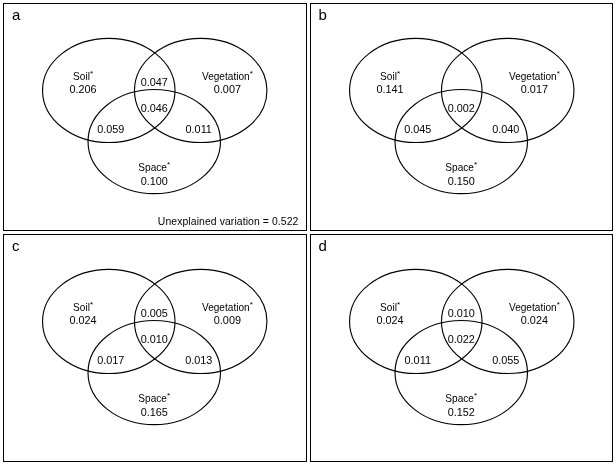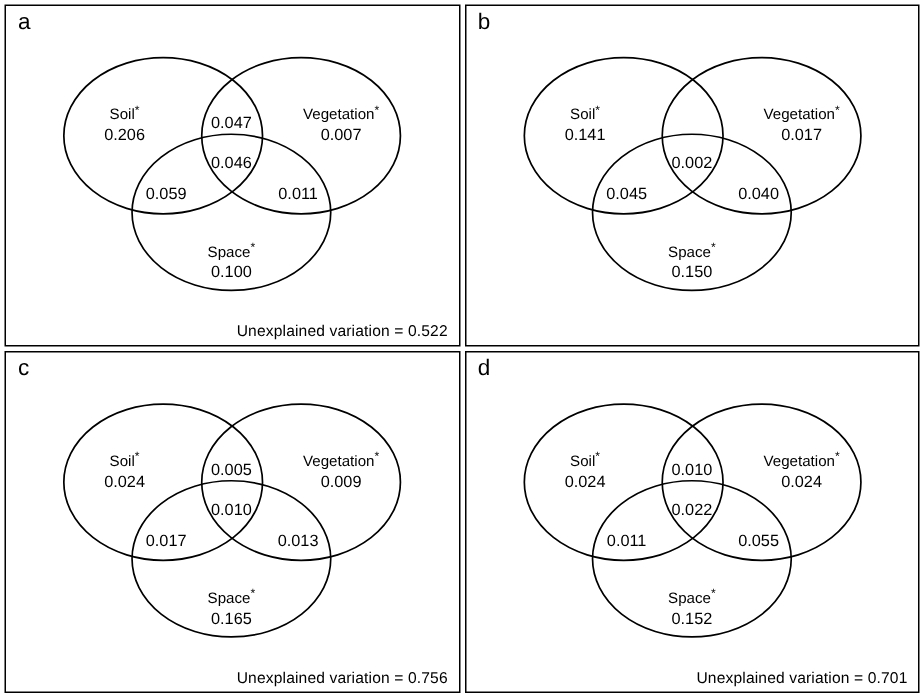--- a/index.html
+++ b/index.html
@@ -149,21 +149,20 @@
       <text class="t-set-val" x="226" y="91">0.009</text>
 
       <text class="t-set-name" x="152" y="170"><tspan>Space</tspan><tspan class="t-star" dy="-4">*</tspan></text>
       <text class="t-set-val" x="152" y="184">0.165</text>
 
       <text class="t-inter" x="152" y="83">0.005</text>
       <text class="t-inter" x="152" y="110">0.010</text>
       <text class="t-inter" x="108" y="131">0.017</text>
       <text class="t-inter" x="197" y="131">0.013</text>
     </svg>
-    <div class="footer">Unexplained variation = 0.756</div>
   </div>
 
   <div class="panel">
     <div class="panel-letter">d</div>
     <svg class="venn" viewBox="0 0 305 230" preserveAspectRatio="none">
       <ellipse class="ring" cx="106" cy="88" rx="67" ry="53"></ellipse>
       <ellipse class="ring" cx="199" cy="88" rx="67" ry="53"></ellipse>
       <ellipse class="ring" cx="152" cy="140" rx="67" ry="53"></ellipse>
 
       <text class="t-set-name" x="80" y="77"><tspan>Soil</tspan><tspan class="t-star" dy="-4">*</tspan></text>
@@ -173,16 +172,15 @@
       <text class="t-set-val" x="226" y="91">0.024</text>
 
       <text class="t-set-name" x="152" y="170"><tspan>Space</tspan><tspan class="t-star" dy="-4">*</tspan></text>
       <text class="t-set-val" x="152" y="184">0.152</text>
 
       <text class="t-inter" x="152" y="83">0.010</text>
       <text class="t-inter" x="152" y="110">0.022</text>
       <text class="t-inter" x="108" y="131">0.011</text>
       <text class="t-inter" x="197" y="131">0.055</text>
     </svg>
-    <div class="footer">Unexplained variation = 0.701</div>
   </div>
 
 </div>
 
 </body></html>

